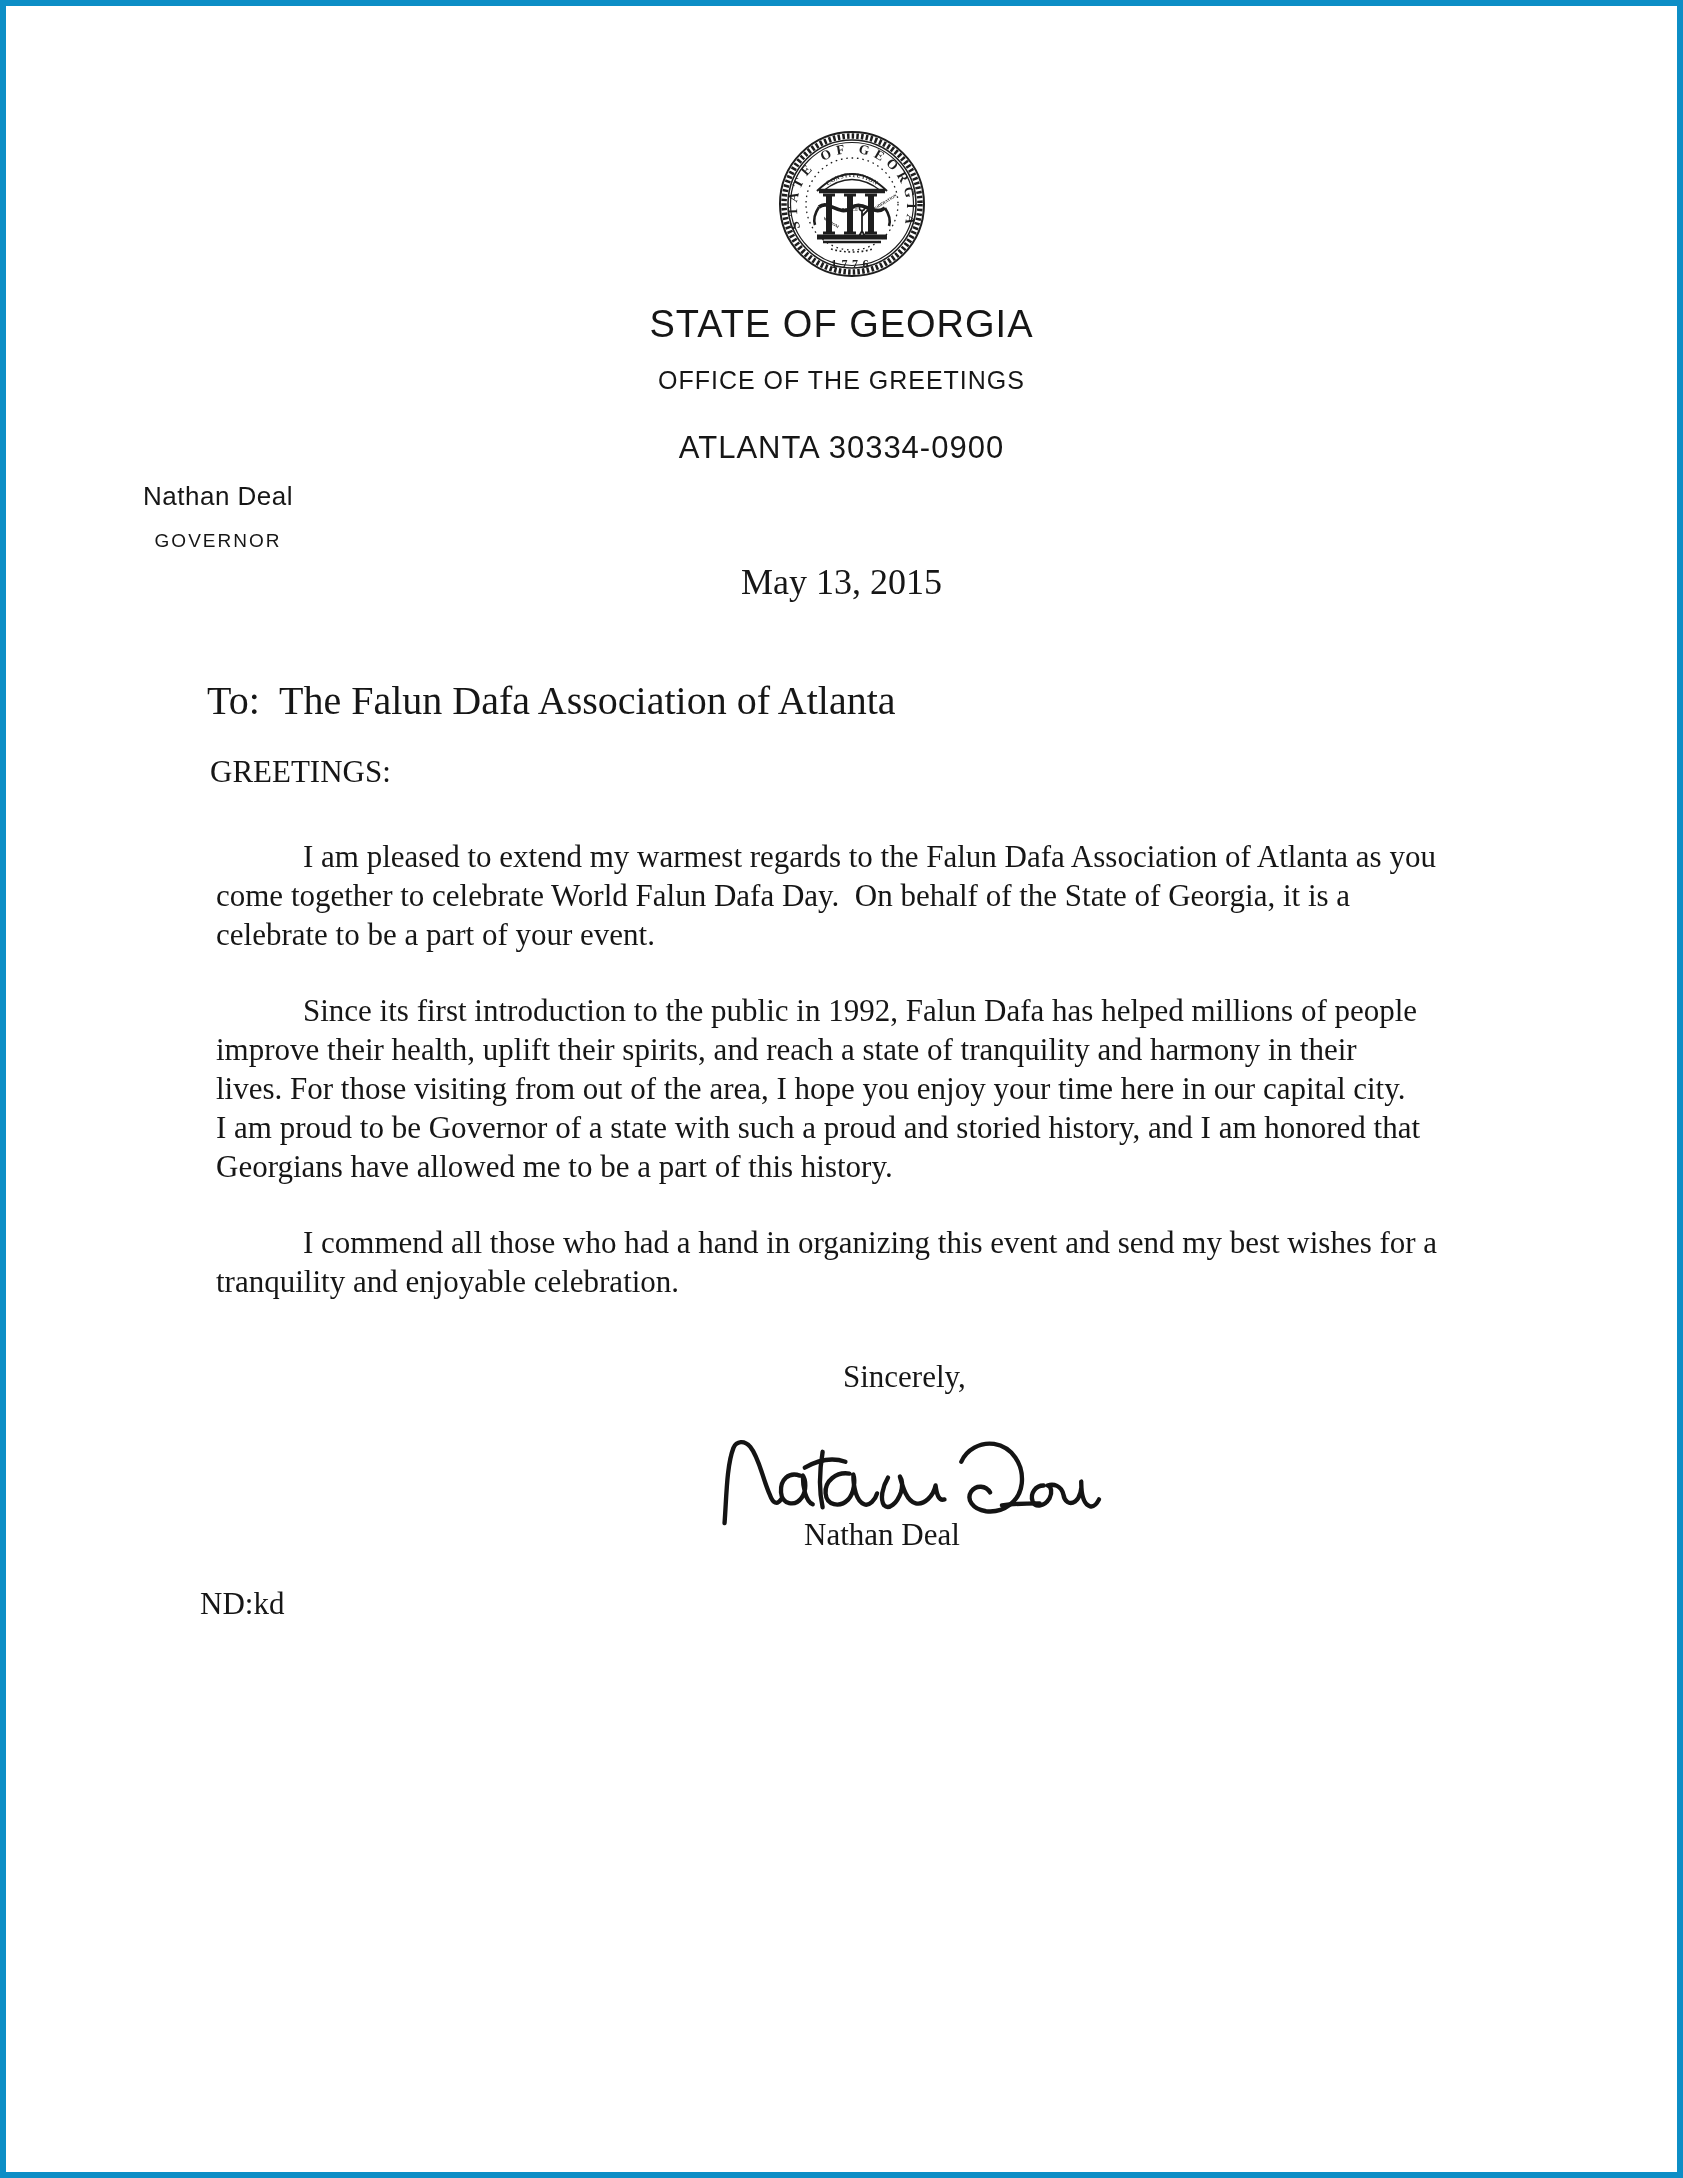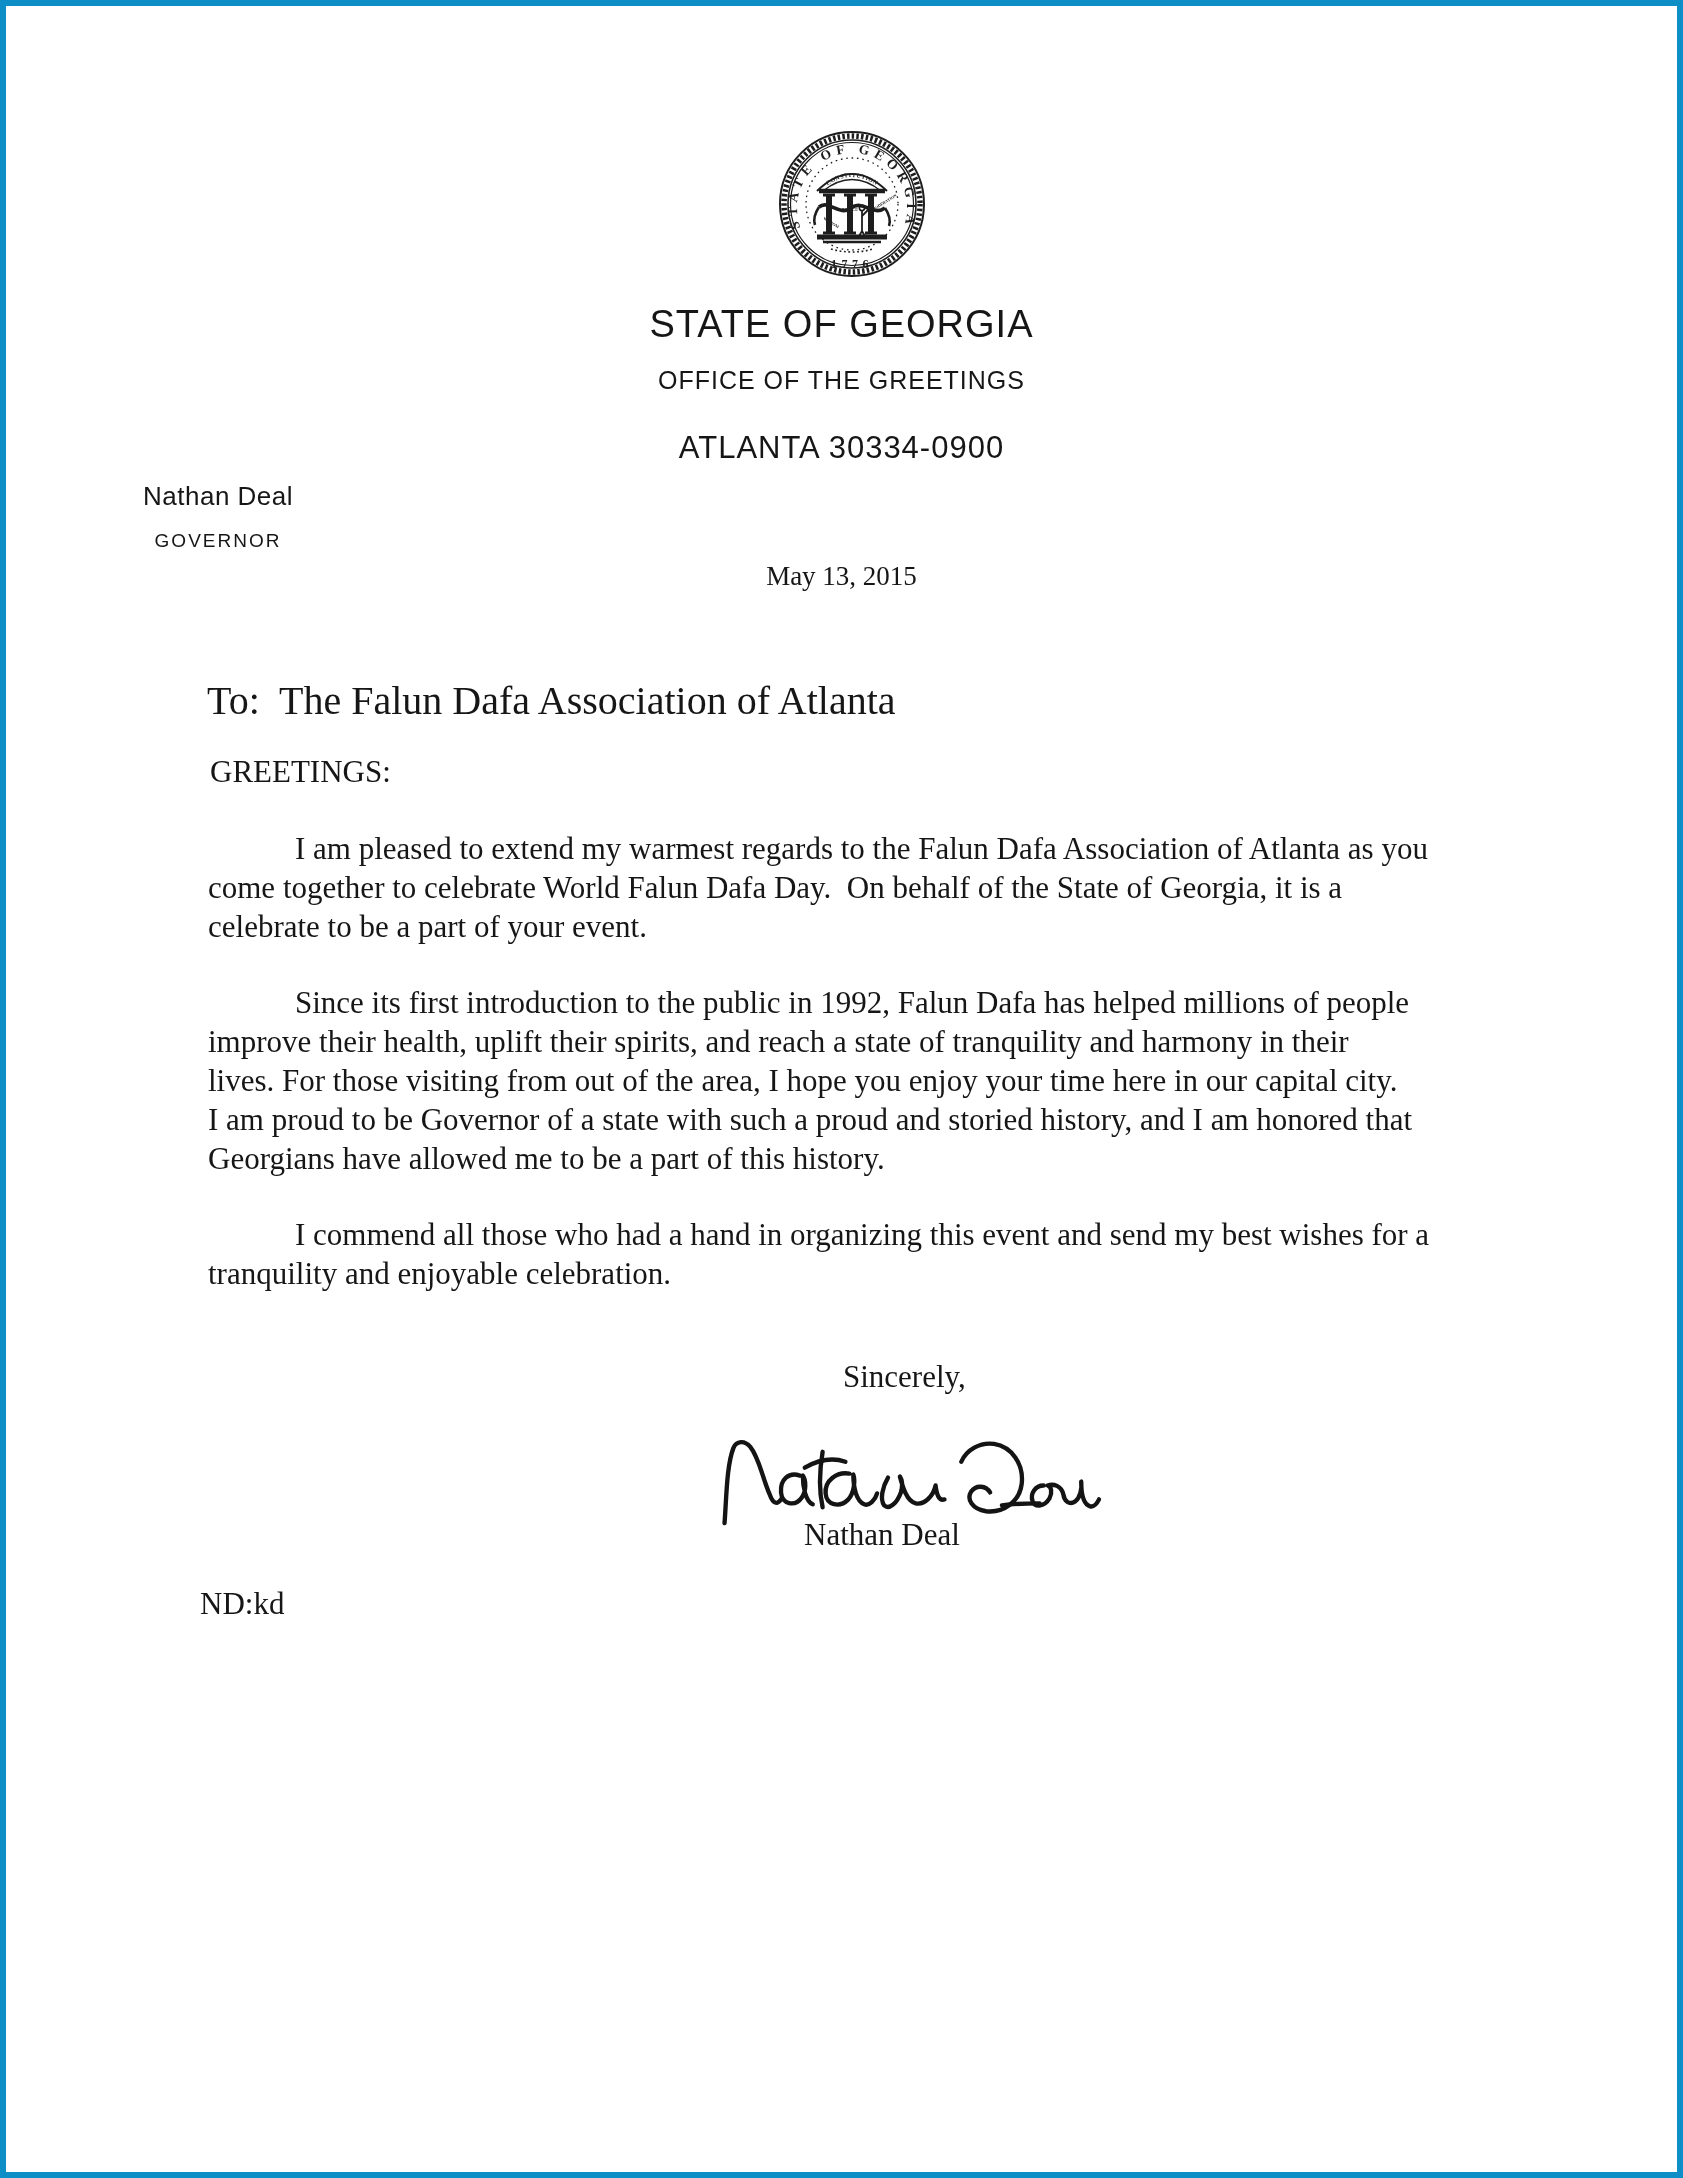--- a/index.html
+++ b/index.html
@@ -19,26 +19,26 @@
 
   .seal-wrap    { left:771px; top:121px; width:150px; height:154px; }
   .state-name   { top:297px; font-size:38px; letter-spacing:1px; }
   .office-line  { top:360px; font-size:25px; letter-spacing:1px; }
   .address-line { top:424px; font-size:31px; letter-spacing:1px; }
 
   .official-block { left:137px; top:475px; display:inline-block; text-align:center; }
   .official-name  { font-size:26px; letter-spacing:0.5px; }
   .official-title { font-size:19px; letter-spacing:2px; margin-top:18px; }
 
-  .date-line   { top:555px; font-size:27px; }
+  .date-line   { top:555px; font-size:36px; }
   .recipient   { left:201px; top:671px; font-size:40px; white-space:pre; }
   .salutation  { left:204px; top:748px; font-size:31px; }
 
   .letter-body { left:202px; top:823px; width:1386px; font-size:31px; line-height:39px; }
-  .letter-body p { margin:0;font-family:Liberation Serif, serif; }
+  .letter-body p { margin:8px;font-family:Liberation Serif, serif; }
   .letter-body p + p { margin-top:37px; }
   .ln { white-space:pre; }
   .ln.first { text-indent:87px; }
 
   .closing     { left:837px; top:1353px; font-size:31px; }
   .sig-wrap    { left:669px; top:1412px; width:428px; height:135px; }
   .typed-name  { left:202px; top:1511px; width:1348px; text-align:center; font-size:31px; }
   .initials    { left:194px; top:1580px; font-size:31px; }
 
   svg { display:block; }

